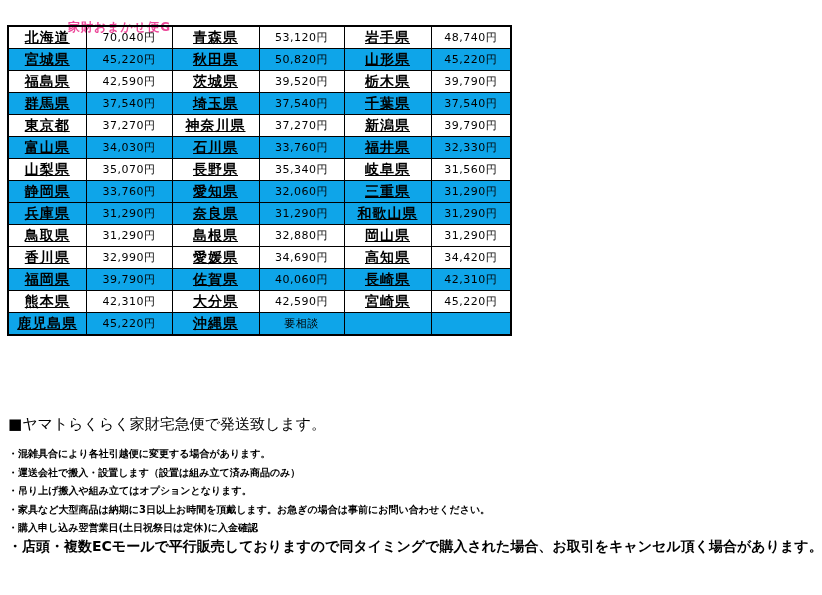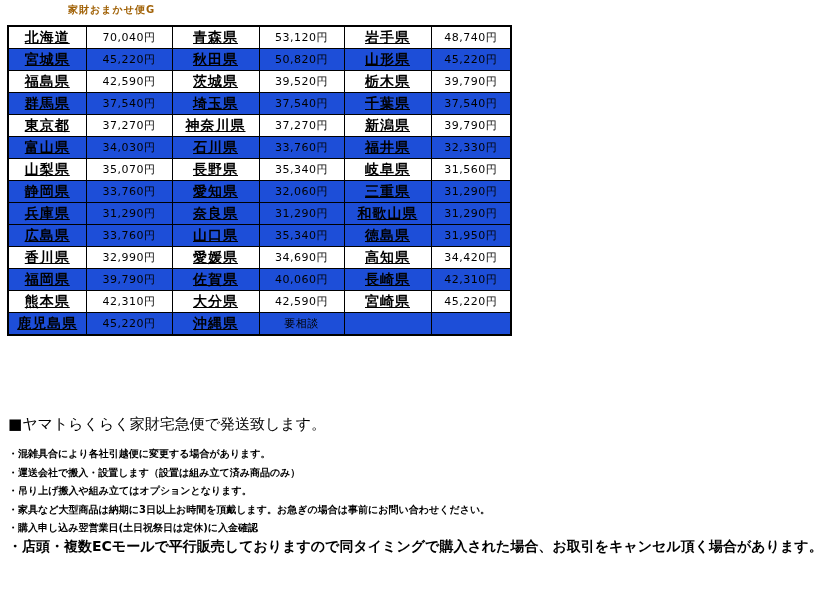--- a/index.html
+++ b/index.html
@@ -10,24 +10,24 @@
   body {
     width: 822px;
     height: 595px;
     position: relative;
     font-family: "DejaVu Sans", "Liberation Sans", sans-serif;
     color: #000000;
   }
   .table-title {
     position: absolute;
     left: 68px;
-    top: 3px;
-    font-size: 10px;
-    font-weight: bold;
-    color: #a16207;
+    top: 19px;
+    font-size: 12px;
+    font-weight: bold;
+    color: #ec4899;
     letter-spacing: 1px;
     white-space: nowrap;
   }
   table.fee-table {
     position: absolute;
     left: 7px;
     top: 25px;
     border-collapse: collapse;
     table-layout: fixed;
     width: 503px;
@@ -36,21 +36,21 @@
   table.fee-table td {
     border: 1px solid #000000;
     height: 21px;
     padding: 0;
     text-align: center;
     vertical-align: middle;
     white-space: nowrap;
     overflow: hidden;
   }
   table.fee-table tr.gray {
-    background: #1d4ed8;
+    background: #0ea5e9;
   }
   td.pref {
     font-size: 14px;
     font-weight: bold;
     letter-spacing: 1px;
     text-decoration: underline;
   }
   td.price {
     font-size: 11px;
     font-weight: normal;
@@ -161,27 +161,27 @@
         <td class="price">31,290円</td>
       </tr>
       <tr class="gray">
         <td class="pref">兵庫県</td>
         <td class="price">31,290円</td>
         <td class="pref">奈良県</td>
         <td class="price">31,290円</td>
         <td class="pref">和歌山県</td>
         <td class="price">31,290円</td>
       </tr>
-      <tr class="gray">
-        <td class="pref">広島県</td>
-        <td class="price">33,760円</td>
-        <td class="pref">山口県</td>
-        <td class="price">35,340円</td>
-        <td class="pref">徳島県</td>
-        <td class="price">31,950円</td>
+      <tr>
+        <td class="pref">鳥取県</td>
+        <td class="price">31,290円</td>
+        <td class="pref">島根県</td>
+        <td class="price">32,880円</td>
+        <td class="pref">岡山県</td>
+        <td class="price">31,290円</td>
       </tr>
       <tr>
         <td class="pref">香川県</td>
         <td class="price">32,990円</td>
         <td class="pref">愛媛県</td>
         <td class="price">34,690円</td>
         <td class="pref">高知県</td>
         <td class="price">34,420円</td>
       </tr>
       <tr class="gray">

